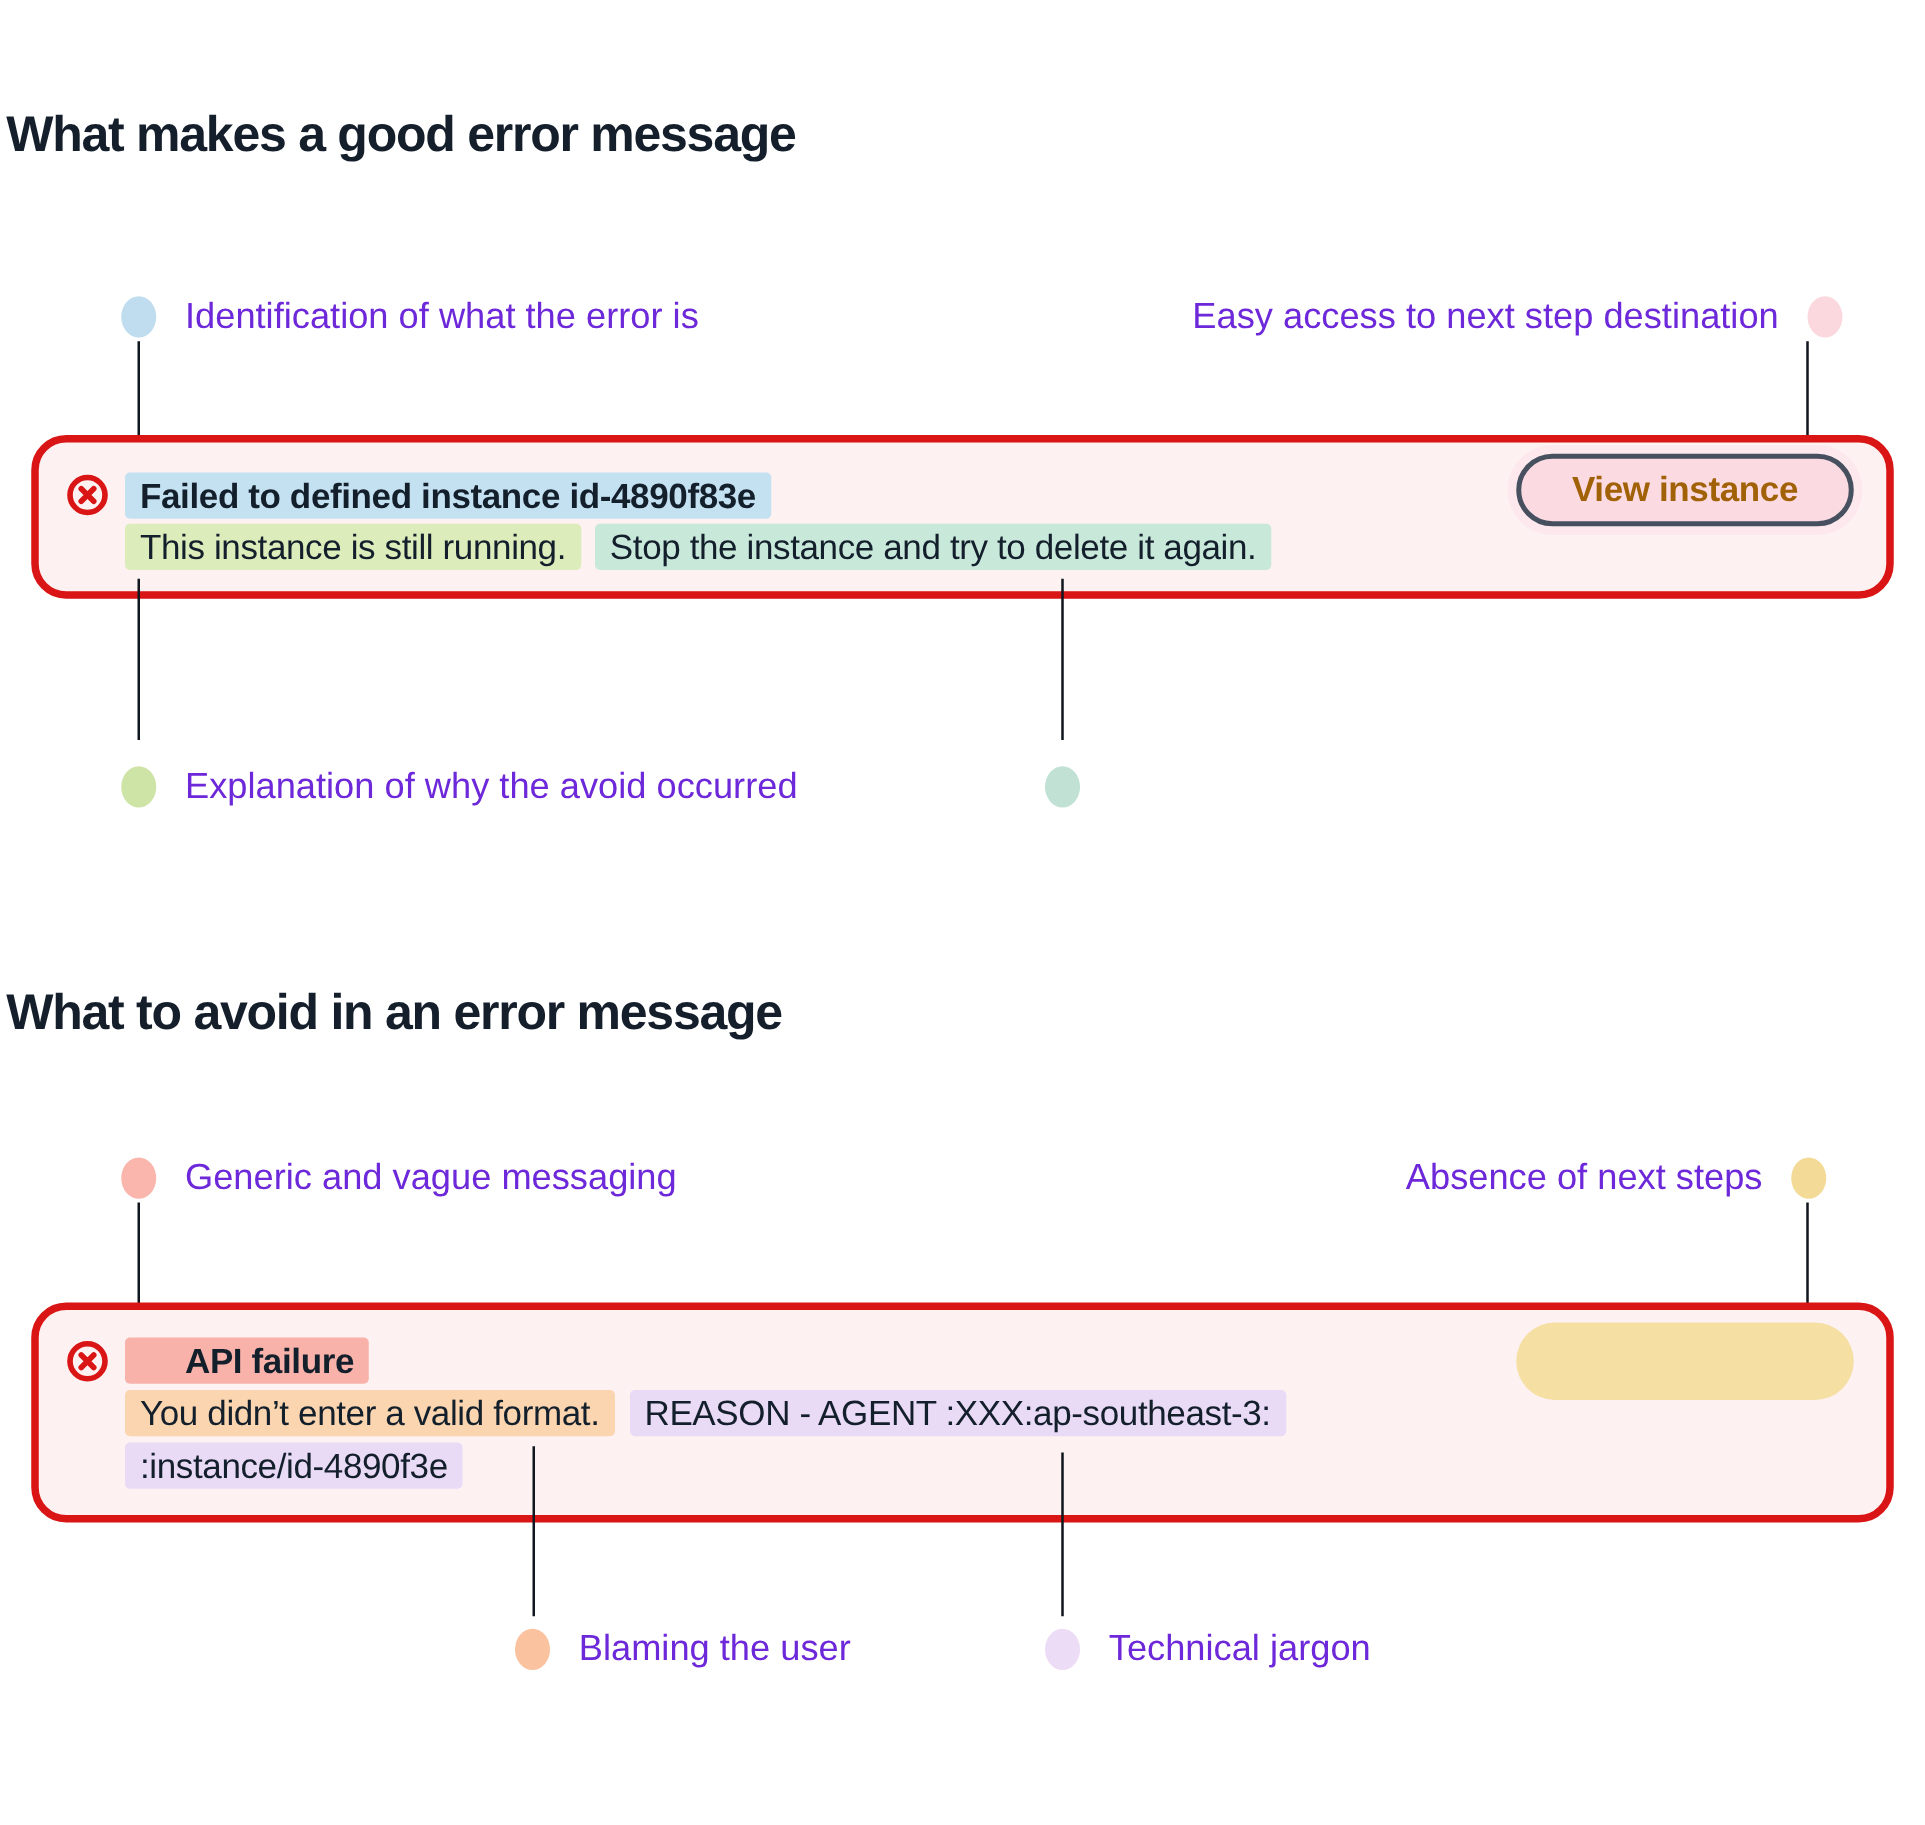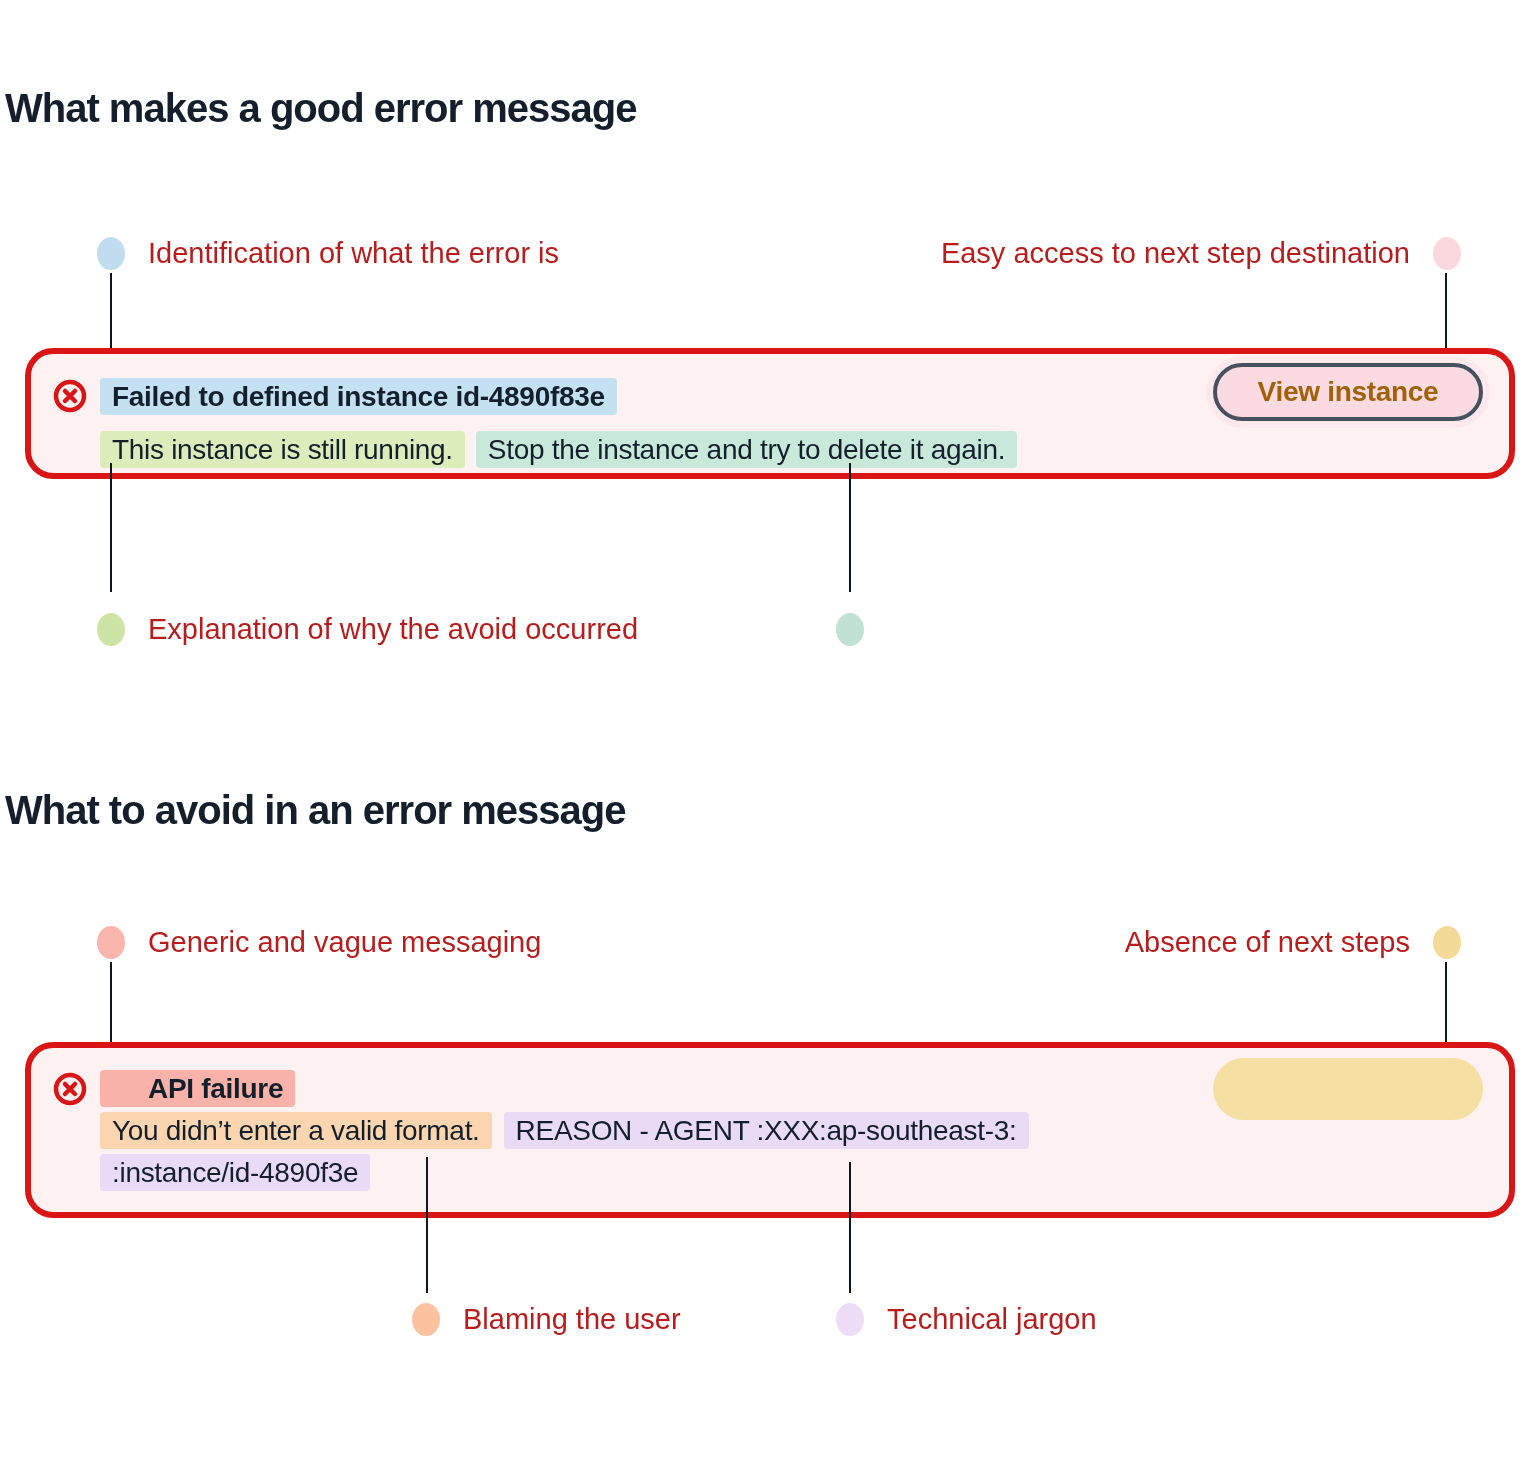--- a/index.html
+++ b/index.html
@@ -5,32 +5,32 @@
   html,body{margin:0;padding:0;background:#ffffff;}
   body{font-family:"Liberation Sans", sans-serif;}
   .canvas{position:relative;width:1540px;height:1460px;background:#ffffff;overflow:hidden;text-decoration:underline;}
 
   
   .sec-title{position:absolute;left:5px;font-size:40px;font-weight:700;letter-spacing:-1px;color:#151f2c;white-space:nowrap;}
   .t1{top:86px;}
   .t2{top:788px;}
 
   
-  .anno{position:absolute;display:flex;align-items:center;gap:23px;font-size:29px;color:#b91c1c;white-space:nowrap;}
+  .anno{position:absolute;display:flex;align-items:center;gap:23px;font-size:29px;color:#6d28d9;white-space:nowrap;}
   .dot{width:28px;height:33px;border-radius:50%;flex:none;}
   .dot-blue{background:var(--dot-blue,#c0ddef);}
   .dot-pink{background:var(--dot-pink,#fbd7de);}
   .dot-green{background:var(--dot-green,#cee4a6);}
   .dot-teal{background:var(--dot-teal,#c0e1d3);}
   .dot-salmon{background:var(--dot-salmon,#fab5ac);}
   .dot-yellow{background:var(--dot-yellow,#f3da96);}
   .dot-orange{background:var(--dot-orange,#fac29e);}
   .dot-lavender{background:var(--dot-lavender,#ecdcf6);}
   .a-ident{left:97px;top:237px;}
-  .a-easy{right:79px;top:237px;margin-left:48px;}
+  .a-easy{right:66px;top:237px;margin-left:48px;}
   .a-expl{left:97px;top:613px;}
   .a-next{left:836px;top:613px;}
   .a-generic{left:97px;top:926px;align-items:center;}
   .a-absence{right:79px;top:926px;}
   .a-blame{left:412px;top:1303px;}
   .a-jargon{left:836px;top:1303px;}
 
   
   .vline{position:absolute;width:2px;background:var(--line-dark,#10161e);}
   .l1{left:110px;top:273px;height:94px;}
@@ -51,21 +51,21 @@
   .err-icon{position:absolute;width:34px;height:34px;}
   .icon1{left:53px;top:379px;}
   .icon2{left:53px;top:1072px;}
 
   
   .chip{height:37px;line-height:37px;padding:0 12px;font-size:28px;border-radius:4px;
     white-space:nowrap;color:var(--text-dark,#141f2c);letter-spacing:-0.3px;}
   .b{font-weight:700;}
   .pos{position:absolute;}
   .c-title1{left:100px;top:378px;}
-  .row1-2{position:absolute;left:100px;top:419px;display:flex;gap:11px;margin-top:12px;}
+  .row1-2{position:absolute;left:100px;top:419px;display:flex;gap:11px;}
   .c-title2{left:100px;top:1070px;padding-left:48px;}
   .row2-2{position:absolute;left:100px;top:1112px;display:flex;gap:12px;text-align:right;}
   .c-line3{left:100px;top:1154px;}
   .bg-blue{background:var(--hl-blue,#c4e1f2);}
   .bg-green{background:var(--hl-green,#dcecba);}
   .bg-teal{background:var(--hl-teal,#c8e8da);}
   .bg-salmon{background:var(--hl-salmon,#f9b2aa);}
   .bg-orange{background:var(--hl-orange,#fbd5af);}
   .bg-lavender{background:var(--hl-lavender,#e9daf6);}
 

